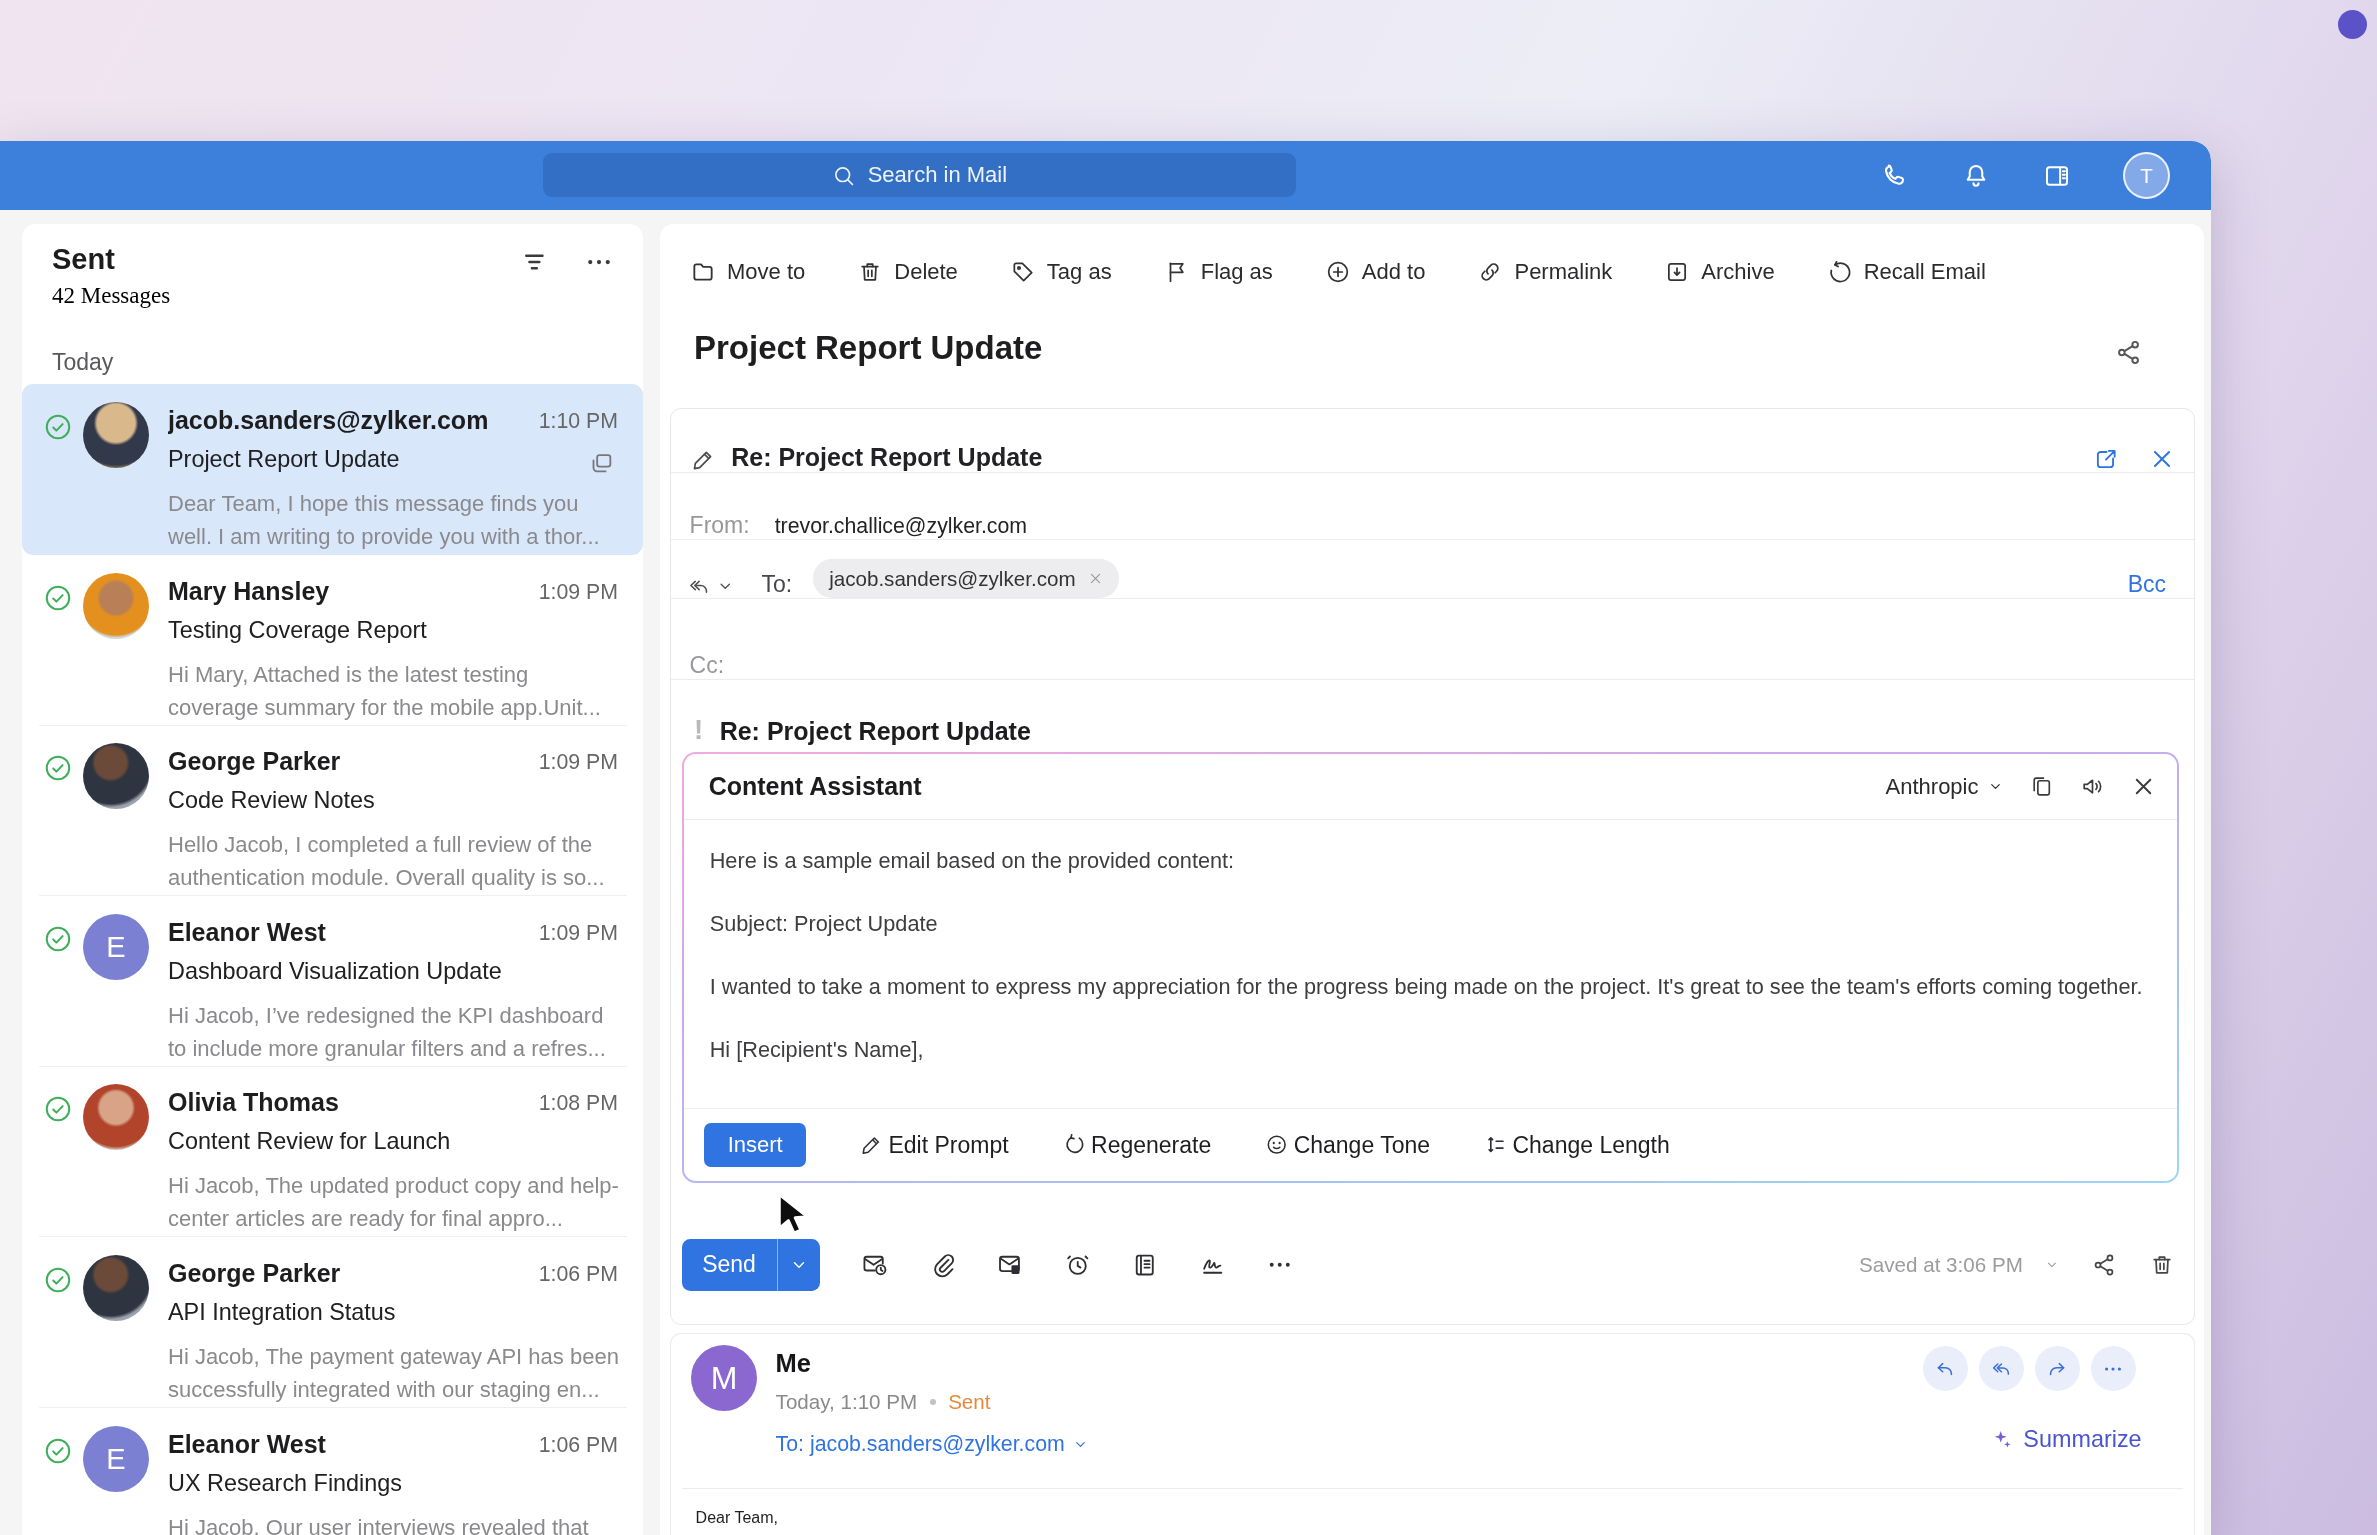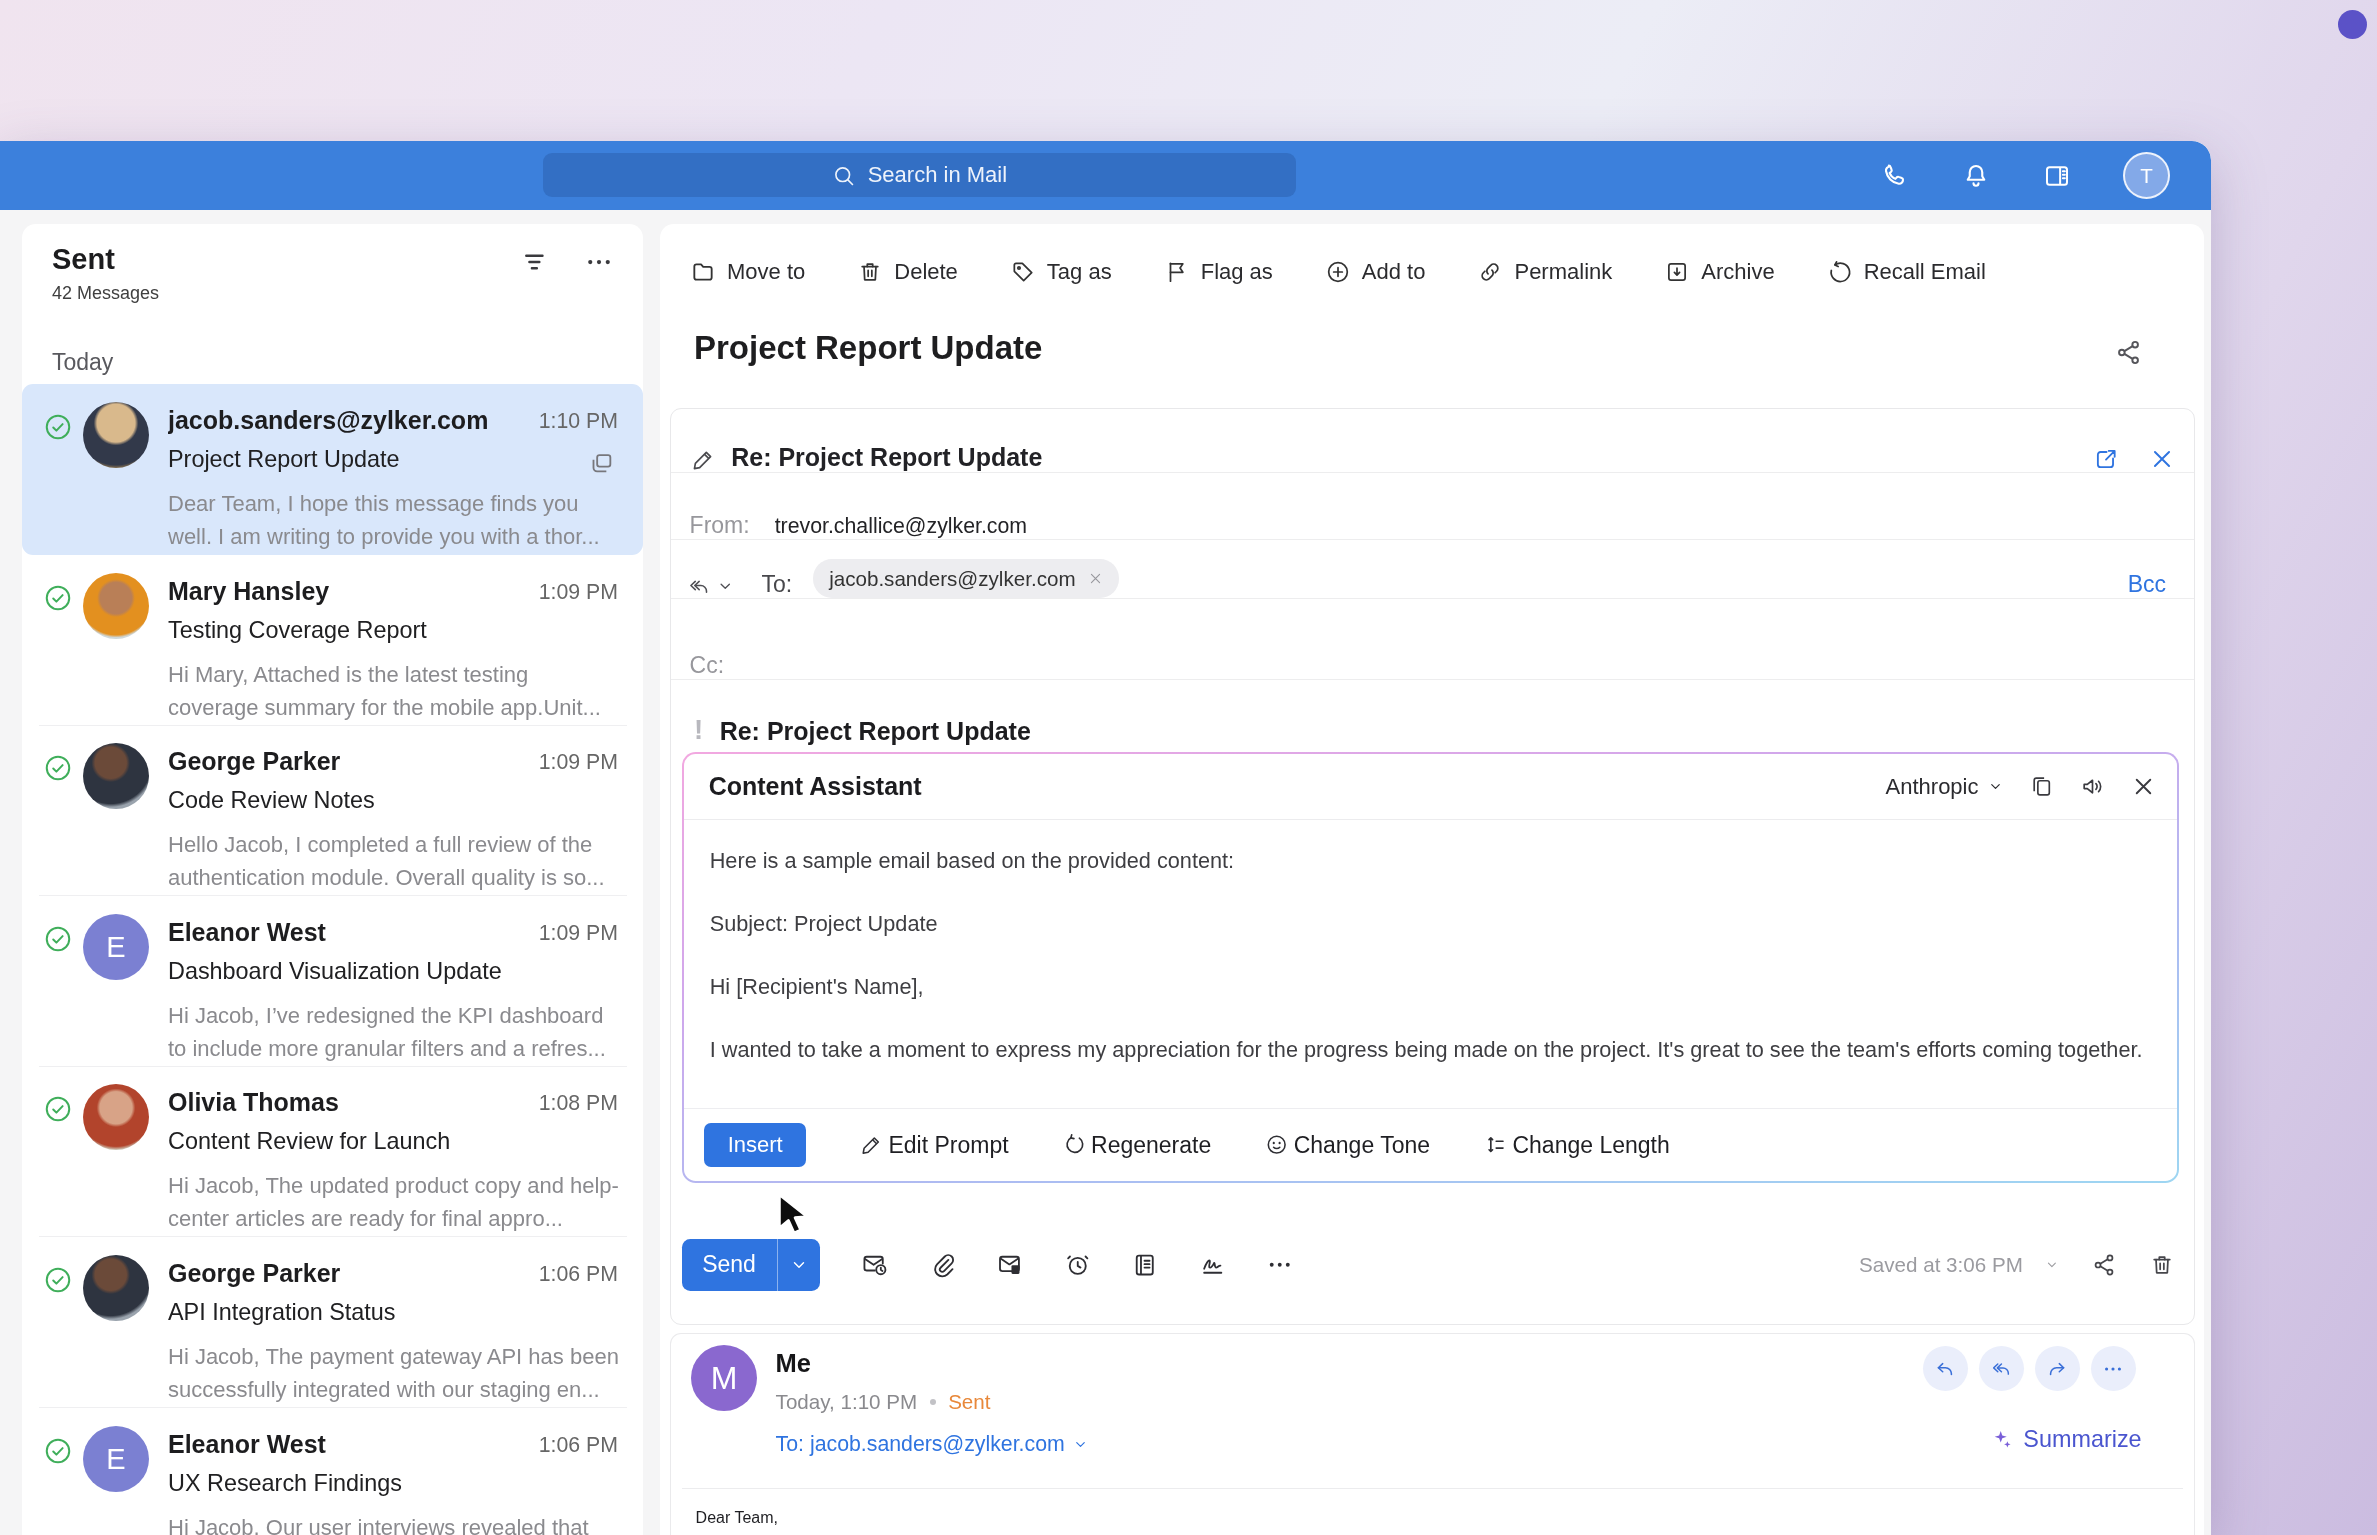--- a/index.html
+++ b/index.html
@@ -17,21 +17,21 @@
   .tb-right{position:absolute;right:41px;top:0;height:69px;display:flex;align-items:center;gap:51px;color:#fff;}
   .tb-ic{width:30px;height:30px;}
   .tb-avatar{width:43px;height:43px;border-radius:50%;background:#83a9e8;border:2.1px solid rgba(255,255,255,.85);
     display:flex;align-items:center;justify-content:center;color:#fff;font-size:20.6px;}
   .ic{display:block;}
   svg.ic *{vector-effect:non-scaling-stroke;}
   
   .sidebar{position:absolute;left:22px;top:83px;width:621px;height:1312px;background:#fff;border-radius:13.8px 13.8px 0 0;overflow:hidden;}
   .sb-head{position:absolute;left:30px;right:25px;top:19px;}
   .sb-title{font-size:29px;font-weight:bold;color:#1c1c1e;}
-  .sb-count{font-size:18px;color:#404040;margin-top:6.9px;}
+  .sb-count{font-size:23px;color:#000000;margin-top:6.9px;font-family:Liberation Serif, serif;}
   .sb-icons{position:absolute;right:4.1px;top:4.1px;display:flex;gap:34px;color:#3a3a3e;}
   .sb-section{position:absolute;left:30px;top:125px;font-size:23px;color:#59595e;}
   .sb-list{position:absolute;left:0;top:160px;right:0;bottom:0;}
   .em{position:absolute;left:0;width:621px;height:171px;cursor:pointer;}
   .em.sel{background:#d9e7fb;border-radius:11px;}
   .em .divider{position:absolute;left:16.5px;right:16.5px;bottom:0;height:0.7px;background:#efeff1;}
   .em-check{position:absolute;left:20.6px;top:27.5px;width:30px;height:30px;color:#3fae5a;}
   .em-avatar{position:absolute;left:61px;top:18px;width:66px;height:66px;border-radius:50%;
     display:flex;align-items:center;justify-content:center;color:#fff;font-size:29px;}
   .av-photo1{background:radial-gradient(circle at 50% 32%,#d9b98c 0 34%,#32394a 40% 75%,#7d6a4e 80%);}
@@ -538,22 +538,22 @@
                     <use href="#d-speaker"></use>
                   </svg>
                 <svg class="ic" width="25" height="25" viewBox="0 0 24 24">
                     <use href="#d-x"></use>
                   </svg>
               </div>
             </div>
             <div class="a-body">
               <p>Here is a sample email based on the provided content:</p>
               <p>Subject: Project Update</p>
+              <p>I wanted to take a moment to express my appreciation for the progress being made on the project. It's great to see the team's efforts coming together.</p>
               <p>Hi [Recipient's Name],</p>
-              <p>I wanted to take a moment to express my appreciation for the progress being made on the project. It's great to see the team's efforts coming together.</p>
             </div>
             <div class="a-actions">
               <button class="btn-insert">Insert</button>
               <div class="a-act">
                   <svg class="ic" viewBox="0 0 24 24">
                     <use href="#d-pencil"></use>
                   </svg>
                   <span>Edit Prompt</span>
                 </div>
               <div class="a-act">

